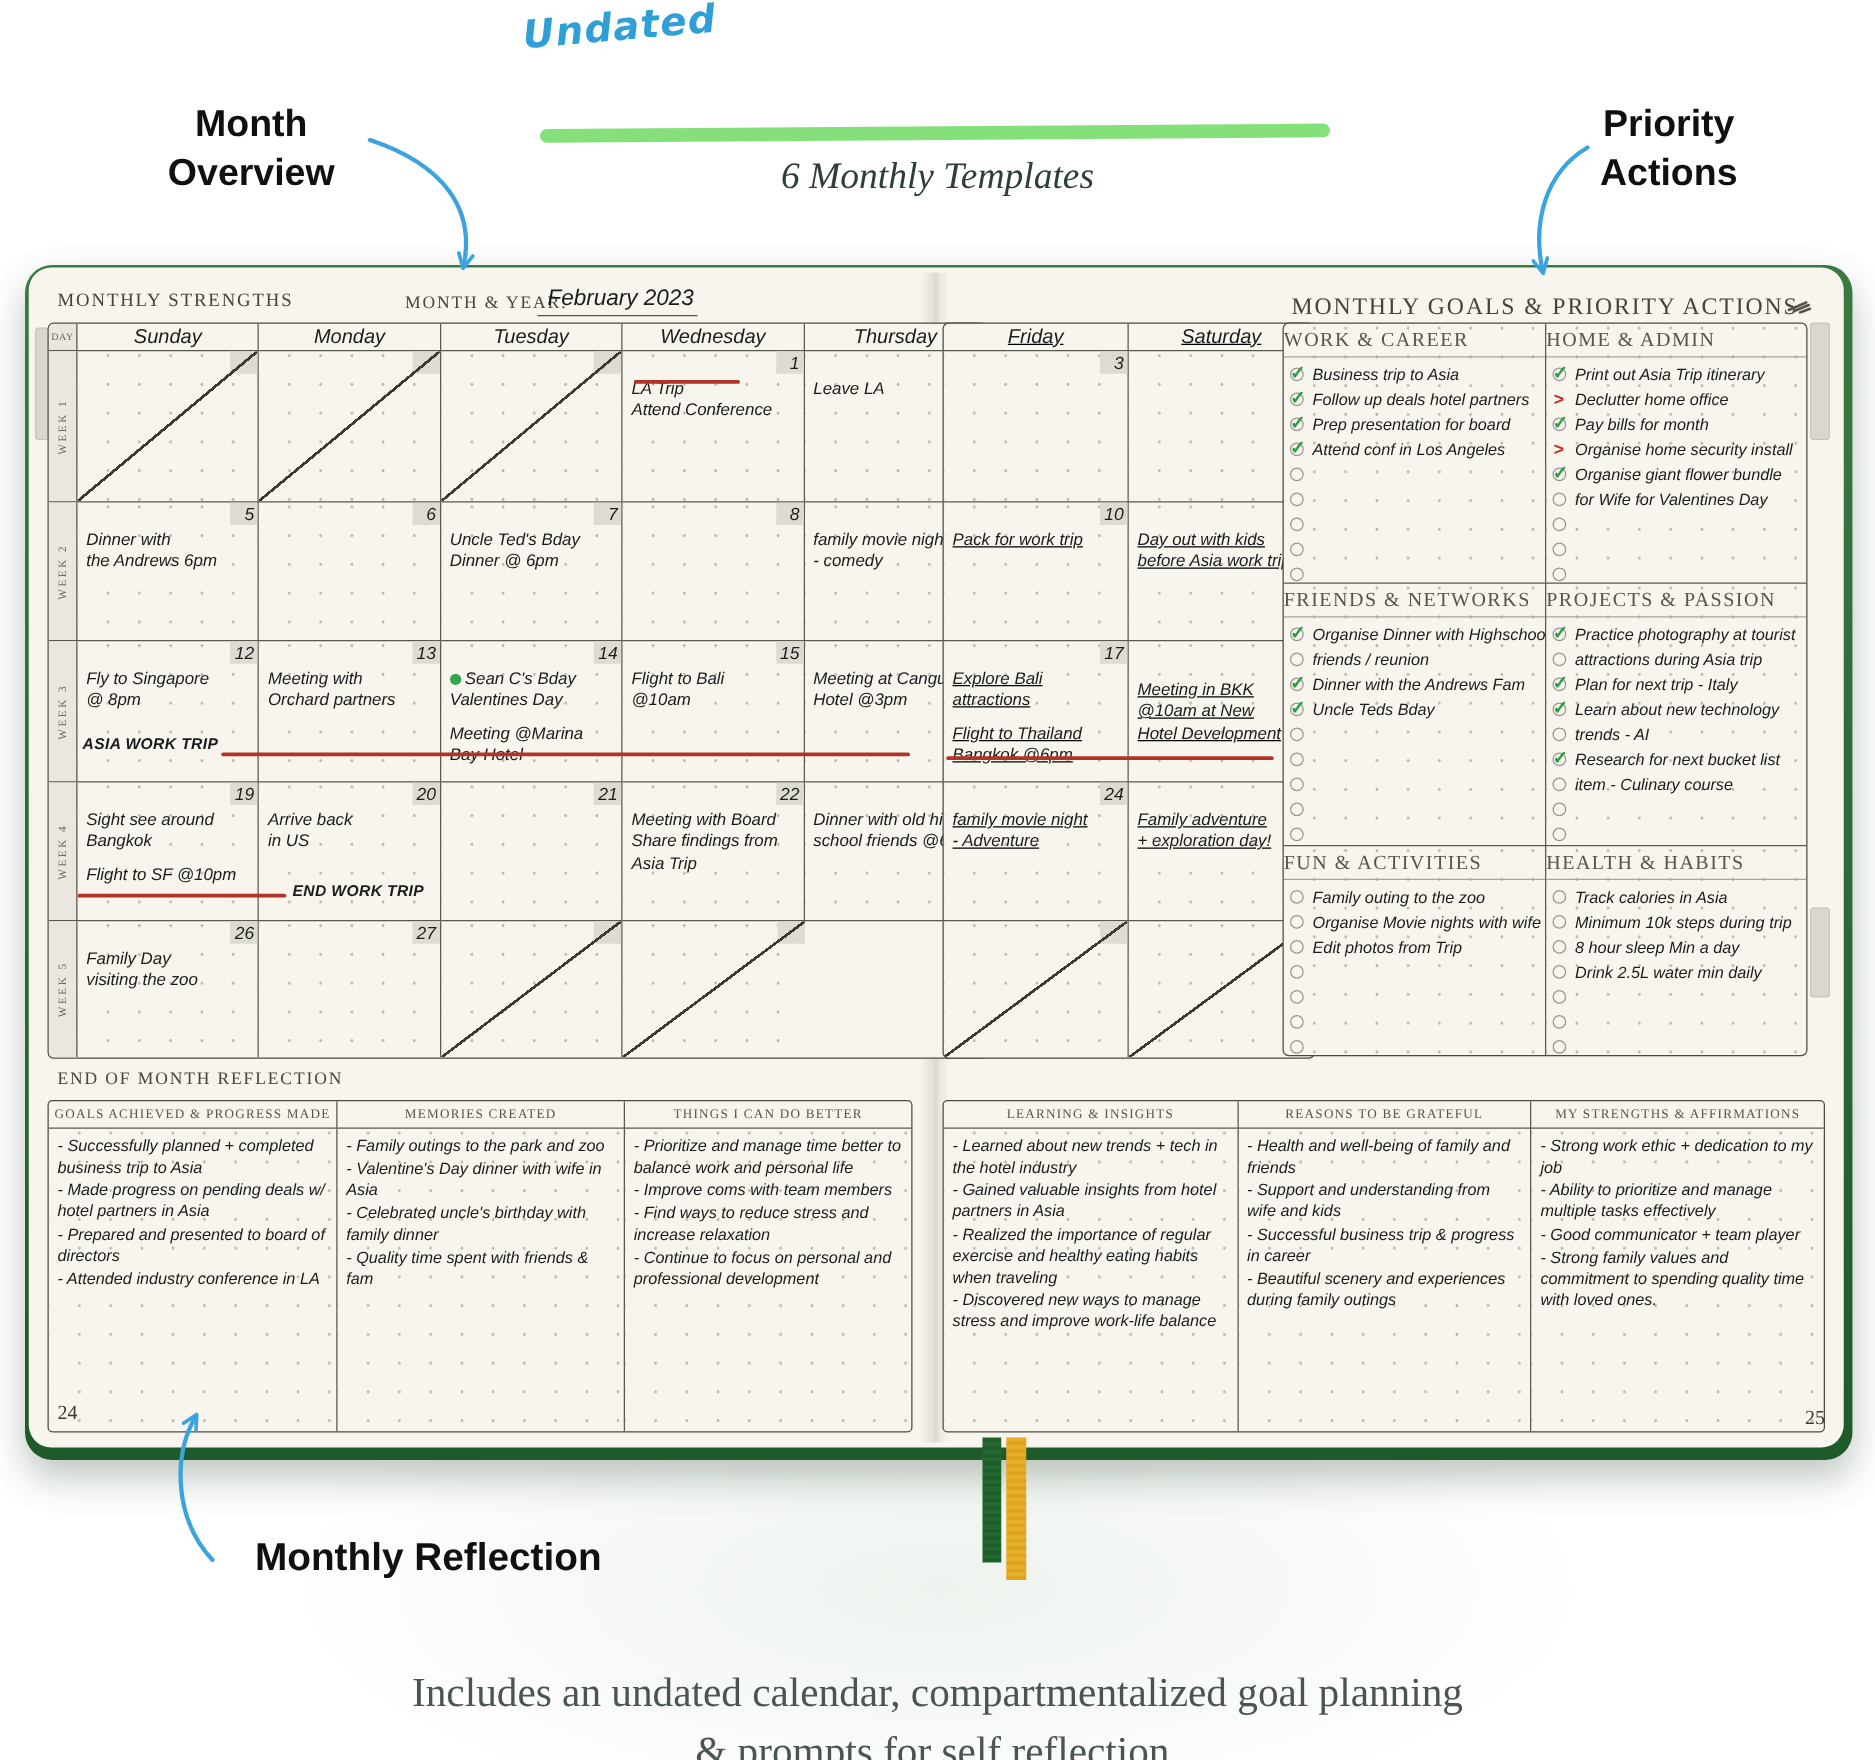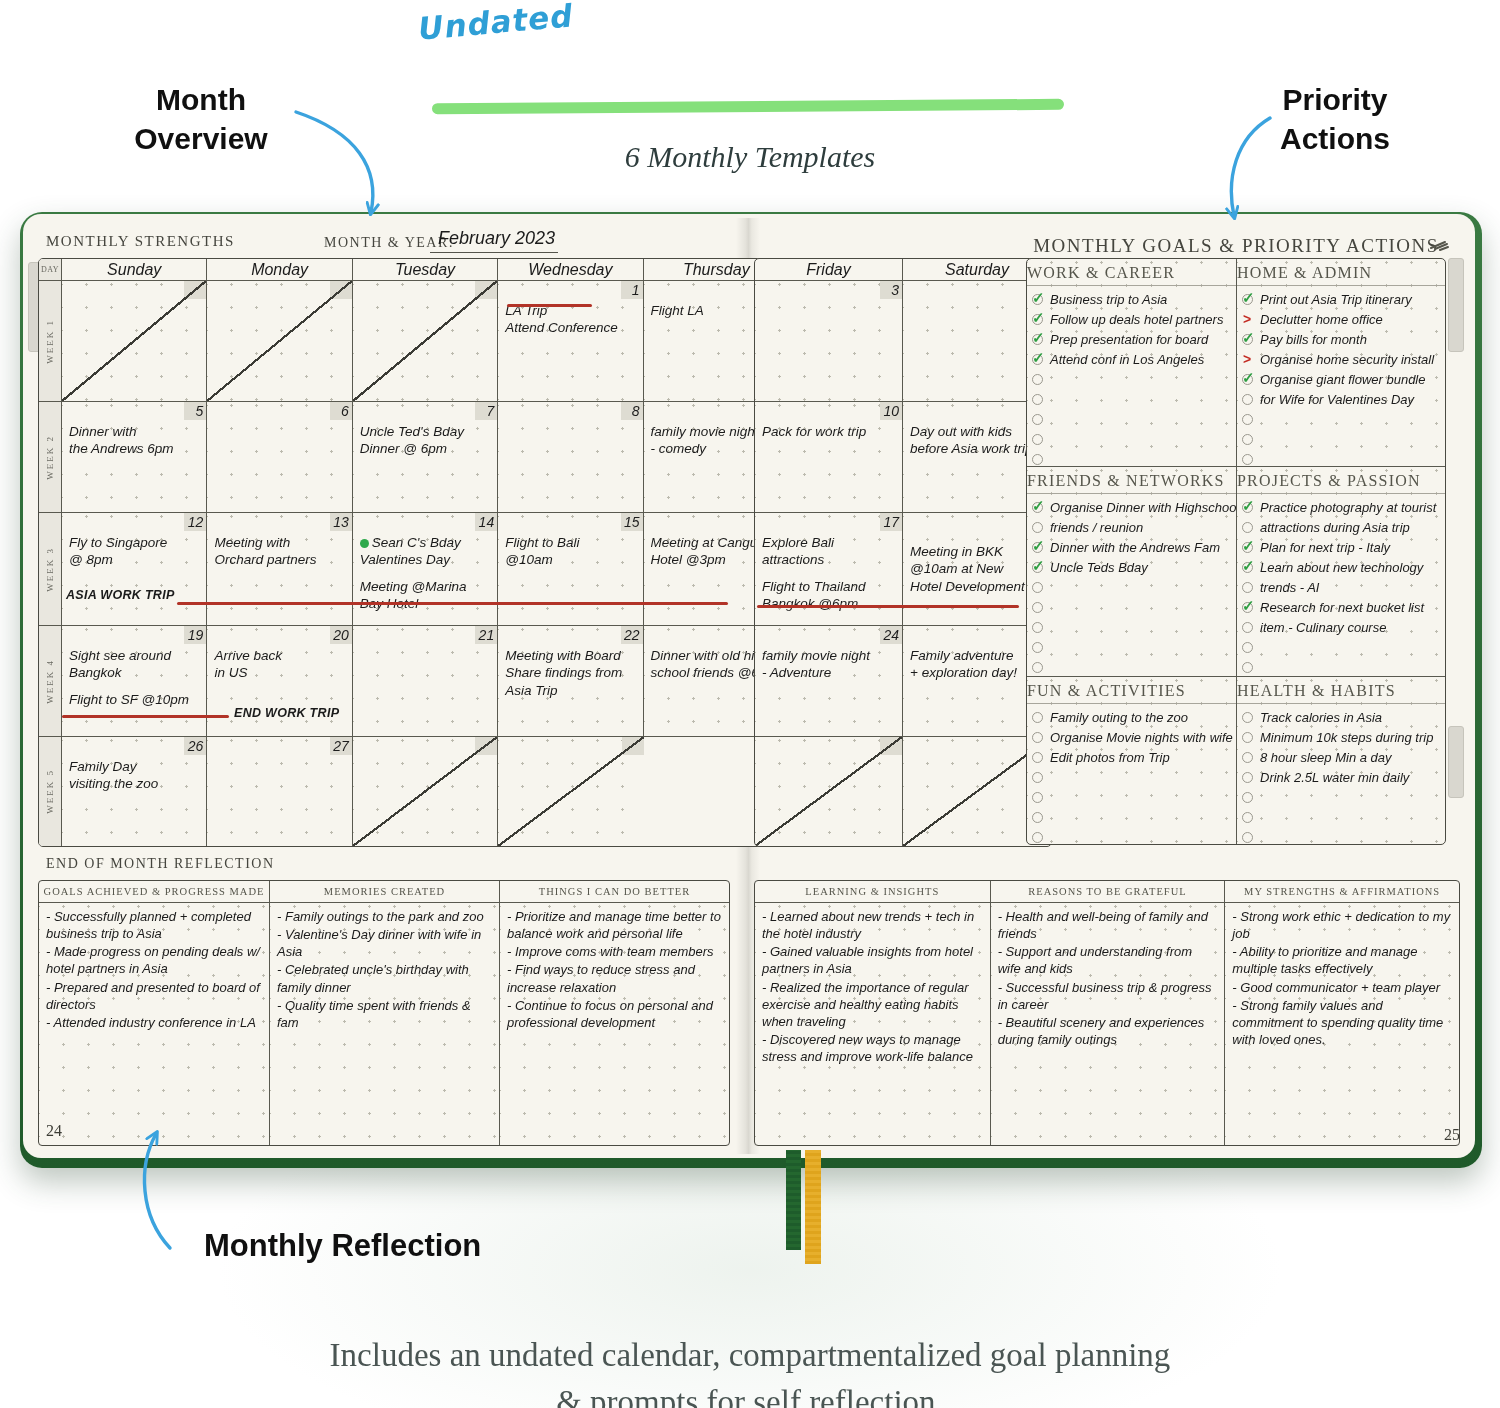--- a/index.html
+++ b/index.html
@@ -12,21 +12,21 @@
       #ffffff; }
 
   
   .undated { position:absolute; left:418px; top:2px; width:200px; color:#2f9fd6;
     font-size:31px; font-style:italic; font-weight:bold; transform:rotate(-5deg);
     font-family:"DejaVu Sans", sans-serif; letter-spacing:1px; }
   .main-title { position:absolute; left:0; right:0; top:32px; text-align:center;
     font-size:58px; font-weight:bold; letter-spacing:-1px; color:#0d0d0d; }
   .swoosh { position:absolute; left:432px; top:101px; width:632px; height:11px;
     background:#85e07b; border-radius:8px; transform:rotate(-.4deg); }
-  .subtitle { position:absolute; left:0; right:0; top:140px; text-align:center;
+  .subtitle { position:absolute; left:0; right:0; top:124px; text-align:center;
     font-family:"Liberation Serif", serif; font-style:italic; font-size:30px; color:#2e3d3d; }
 
   .callout { position:absolute; font-size:30px; font-weight:bold; color:#101010;
     line-height:1.3; text-align:center; }
   .co-month { left:96px; top:80px; width:210px; }
   .co-priority { left:1255px; top:80px; width:160px; }
   .co-reflect { left:204px; top:1226px; width:300px; text-align:left; font-size:31px; }
 
   .overlay-svg { position:absolute; left:0; top:0; z-index:6; pointer-events:none; }
 
@@ -59,21 +59,21 @@
   .my-underline { left:430px; top:252px; width:128px; border-bottom:1.5px solid #55554c; }
   .rp-title { left:1026px; top:235px; width:420px; text-align:center; font-size:19px; }
   .quill { left:1428px; top:237px; }
   .page-num { font-family:"Liberation Serif", serif; font-size:16px; color:#3c3c35; }
   .pn-left { left:46px; top:1122px; }
   .pn-right { left:1408px; top:1126px; width:52px; text-align:right; }
 
   
   .cal { display:grid; border:1.5px solid #4a4a42; border-radius:5px; background:#f7f5ee; overflow:hidden; }
   #cal-left  { left:38px;  top:258px; width:752px; grid-template-columns:23px repeat(5,1fr); grid-template-rows:22px 121px 111px 113px 111px 109px; }
-  #cal-right { left:754px; top:258px; width:298px; grid-template-columns:repeat(2,1fr); grid-template-rows:22px 121px 111px 113px 111px 109px; }
+  #cal-right { left:754px; top:258px; width:298px; grid-template-columns:repeat(2,1fr); grid-template-rows:22px 121px 111px 113px 111px 109px;text-decoration:underline; }
   .corner-cell, .day-head, .week-lab, .cal-cell { border-right:1px solid #59594f; border-bottom:1px solid #59594f; }
   .last-col { border-right:none !important; }
   .last-row { border-bottom:none !important; }
   .corner-cell { background:#e9e7df; font-family:"Liberation Serif", serif; font-size:8px; letter-spacing:.5px;
     color:#6a6a62; display:flex; align-items:center; justify-content:center; }
   .day-head { display:flex; align-items:center; justify-content:center; font-size:16px; }
   .week-lab { background:#e9e7df; display:flex; align-items:center; justify-content:center; }
   .week-lab span { transform:rotate(180deg); writing-mode:vertical-rl; font-family:"Liberation Serif", serif;
     font-size:9px; letter-spacing:2px; color:#6a6a62; }
   .dots { background-image:radial-gradient(circle,#bcbaae 1px, transparent 1.4px); background-size:25px 23px; background-position:12px 15px; }
@@ -194,21 +194,21 @@
       <div class="cal-cell dots crossed">
         <div class="date-badge"></div>
       </div>
       <div class="cal-cell dots">
         <div class="date-badge">1</div>
         <div class="cell-line hand">LA Trip</div>
         <div class="cell-line hand">Attend Conference</div>
       </div>
       <div class="cal-cell dots last-col">
         <div class="date-badge">2</div>
-        <div class="cell-line hand">Flight LA</div>
+        <div class="cell-line hand">Leave LA</div>
       </div>
       <div class="week-lab">
         <span>WEEK 2</span>
       </div>
       <div class="cal-cell dots">
         <div class="date-badge">5</div>
         <div class="cell-line hand">Dinner with</div>
         <div class="cell-line hand">the Andrews 6pm</div>
       </div>
       <div class="cal-cell dots">

